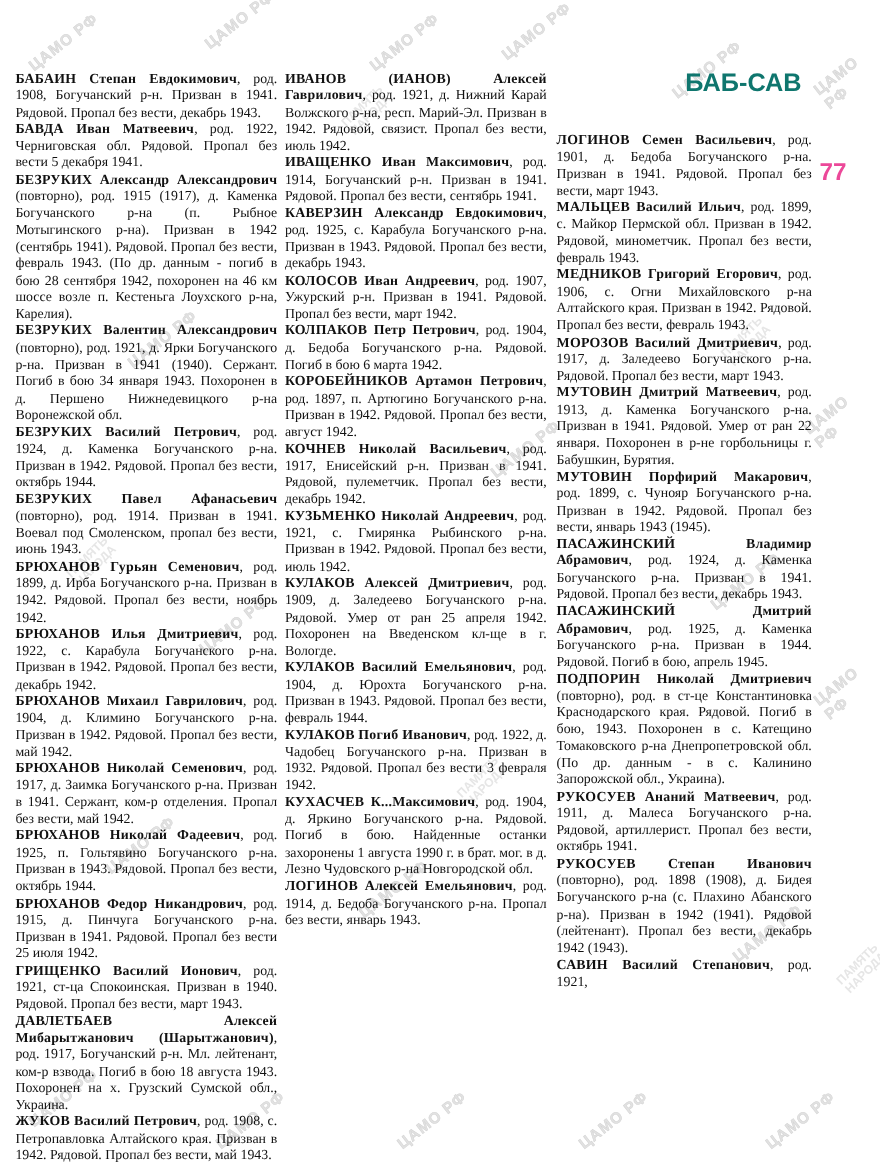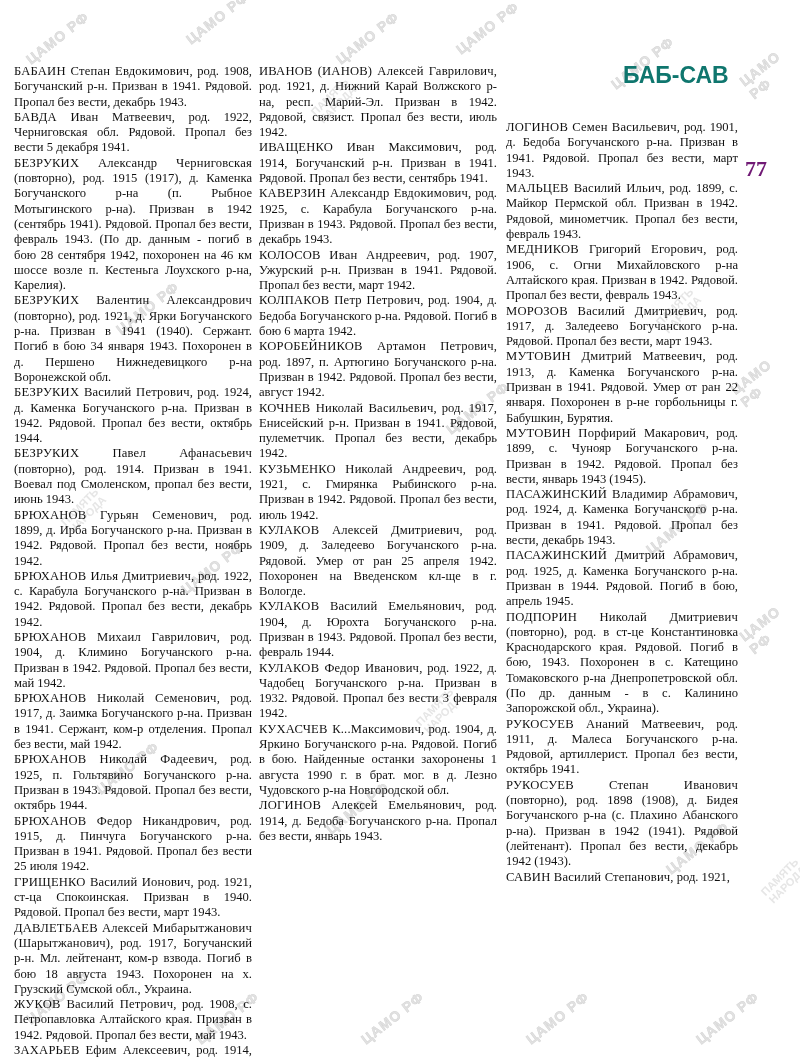--- a/index.html
+++ b/index.html
@@ -7,28 +7,28 @@
        font-family:"Liberation Serif","DejaVu Serif",serif;color:#111;}
   .page{position:absolute;left:0;top:0;width:800px;height:1059px;}
   .watermarks{position:absolute;left:0;top:0;width:800px;height:1059px;pointer-events:none;}
   .wm{position:absolute;font-family:"Liberation Sans",sans-serif;font-weight:bold;
       font-size:14px;color:#e2e2e2;transform:rotate(-38deg);letter-spacing:1px;
       -webkit-text-stroke:0.5px #d4d4d4;}
   .wm2{position:absolute;font-family:"Liberation Sans",sans-serif;font-weight:bold;
       font-size:11px;color:#e6e6e6;transform:rotate(-45deg);line-height:11px;text-align:center;}
   .header-code{position:absolute;left:623px;top:62px;font-family:"Liberation Sans",sans-serif;
       font-weight:bold;font-size:23px;letter-spacing:0px;color:#0f766e;}
-  .page-number{position:absolute;left:745px;top:156px;font-family:Liberation Serif, serif;
-      font-weight:bold;font-size:22px;color:#701a75;}
+  .page-number{position:absolute;left:745px;top:144px;font-family:Liberation Sans, sans-serif;
+      font-weight:bold;font-size:22px;color:#ec4899;}
   .column{position:absolute;font-size:12.6px;line-height:15.3px;text-align:justify;}
   .col1{left:14px;top:64px;width:238px;}
   .col2{left:259px;top:64px;width:238px;}
   .col3{left:506px;top:120px;width:232px;}
   .entry{margin:0;}
-  .entry .name{font-weight:normal;letter-spacing:0.2px;}
+  .entry .name{font-weight:bold;letter-spacing:0.2px;}
   .entry .text{}
 </style>
 </head>
 <body>
 
 <div class="page">
 
   <div class="watermarks">
     <span class="wm" style="left:20px;top:30px;">ЦАМО РФ</span>
     <span class="wm" style="left:180px;top:10px;">ЦАМО РФ</span>
@@ -56,21 +56,21 @@
     <div class="wm2" style="left:415px;top:700px;"><span>ПАМЯТЬ</span><br><span>НАРОДА</span></div>
     <div class="wm2" style="left:760px;top:870px;"><span>ПАМЯТЬ</span><br><span>НАРОДА</span></div>
   </div>
 
   <div class="header-code">БАБ-САВ</div>
   <div class="page-number">77</div>
 
   <div class="column col1">
     <p class="entry"><span class="name">БАБАИН Степан Евдокимович</span><span class="text">, род. 1908, Богучанский р-н. Призван в 1941. Рядовой. Пропал без вести, декабрь 1943.</span></p>
     <p class="entry"><span class="name">БАВДА Иван Матвеевич</span><span class="text">, род. 1922, Черниговская обл. Рядовой. Пропал без вести 5 декабря 1941.</span></p>
-    <p class="entry"><span class="name">БЕЗРУКИХ Александр Черниговская</span><span class="text"> (повторно), род. 1915 (1917), д. Каменка Богучанского р-на (п. Рыбное Мотыгинского р-на). Призван в 1942 (сентябрь 1941). Рядовой. Пропал без вести, февраль 1943. (По др. данным - погиб в бою 28 сентября 1942, похоронен на 46 км шоссе возле п. Кестеньга Лоухского р-на, Карелия).</span></p>
+    <p class="entry"><span class="name">БЕЗРУКИХ Александр Александрович</span><span class="text"> (повторно), род. 1915 (1917), д. Каменка Богучанского р-на (п. Рыбное Мотыгинского р-на). Призван в 1942 (сентябрь 1941). Рядовой. Пропал без вести, февраль 1943. (По др. данным - погиб в бою 28 сентября 1942, похоронен на 46 км шоссе возле п. Кестеньга Лоухского р-на, Карелия).</span></p>
     <p class="entry"><span class="name">БЕЗРУКИХ Валентин Александрович</span><span class="text"> (повторно), род. 1921, д. Ярки Богучанского р-на. Призван в 1941 (1940). Сержант. Погиб в бою 34 января 1943. Похоронен в д. Першено Нижнедевицкого р-на Воронежской обл.</span></p>
     <p class="entry"><span class="name">БЕЗРУКИХ Василий Петрович</span><span class="text">, род. 1924, д. Каменка Богучанского р-на. Призван в 1942. Рядовой. Пропал без вести, октябрь 1944.</span></p>
     <p class="entry"><span class="name">БЕЗРУКИХ Павел Афанасьевич</span><span class="text"> (повторно), род. 1914. Призван в 1941. Воевал под Смоленском, пропал без вести, июнь 1943.</span></p>
     <p class="entry"><span class="name">БРЮХАНОВ Гурьян Семенович</span><span class="text">, род. 1899, д. Ирба Богучанского р-на. Призван в 1942. Рядовой. Пропал без вести, ноябрь 1942.</span></p>
     <p class="entry"><span class="name">БРЮХАНОВ Илья Дмитриевич</span><span class="text">, род. 1922, с. Карабула Богучанского р-на. Призван в 1942. Рядовой. Пропал без вести, декабрь 1942.</span></p>
     <p class="entry"><span class="name">БРЮХАНОВ Михаил Гаврилович</span><span class="text">, род. 1904, д. Климино Богучанского р-на. Призван в 1942. Рядовой. Пропал без вести, май 1942.</span></p>
     <p class="entry"><span class="name">БРЮХАНОВ Николай Семенович</span><span class="text">, род. 1917, д. Заимка Богучанского р-на. Призван в 1941. Сержант, ком-р отделения. Пропал без вести, май 1942.</span></p>
     <p class="entry"><span class="name">БРЮХАНОВ Николай Фадеевич</span><span class="text">, род. 1925, п. Гольтявино Богучанского р-на. Призван в 1943. Рядовой. Пропал без вести, октябрь 1944.</span></p>
     <p class="entry"><span class="name">БРЮХАНОВ Федор Никандрович</span><span class="text">, род. 1915, д. Пинчуга Богучанского р-на. Призван в 1941. Рядовой. Пропал без вести 25 июля 1942.</span></p>
     <p class="entry"><span class="name">ГРИЩЕНКО Василий Ионович</span><span class="text">, род. 1921, ст-ца Спокоинская. Призван в 1940. Рядовой. Пропал без вести, март 1943.</span></p>
@@ -83,21 +83,21 @@
     <p class="entry"><span class="name">ИВАНОВ (ИАНОВ) Алексей Гаврилович</span><span class="text">, род. 1921, д. Нижний Карай Волжского р-на, респ. Марий-Эл. Призван в 1942. Рядовой, связист. Пропал без вести, июль 1942.</span></p>
     <p class="entry"><span class="name">ИВАЩЕНКО Иван Максимович</span><span class="text">, род. 1914, Богучанский р-н. Призван в 1941. Рядовой. Пропал без вести, сентябрь 1941.</span></p>
     <p class="entry"><span class="name">КАВЕРЗИН Александр Евдокимович</span><span class="text">, род. 1925, с. Карабула Богучанского р-на. Призван в 1943. Рядовой. Пропал без вести, декабрь 1943.</span></p>
     <p class="entry"><span class="name">КОЛОСОВ Иван Андреевич</span><span class="text">, род. 1907, Ужурский р-н. Призван в 1941. Рядовой. Пропал без вести, март 1942.</span></p>
     <p class="entry"><span class="name">КОЛПАКОВ Петр Петрович</span><span class="text">, род. 1904, д. Бедоба Богучанского р-на. Рядовой. Погиб в бою 6 марта 1942.</span></p>
     <p class="entry"><span class="name">КОРОБЕЙНИКОВ Артамон Петрович</span><span class="text">, род. 1897, п. Артюгино Богучанского р-на. Призван в 1942. Рядовой. Пропал без вести, август 1942.</span></p>
     <p class="entry"><span class="name">КОЧНЕВ Николай Васильевич</span><span class="text">, род. 1917, Енисейский р-н. Призван в 1941. Рядовой, пулеметчик. Пропал без вести, декабрь 1942.</span></p>
     <p class="entry"><span class="name">КУЗЬМЕНКО Николай Андреевич</span><span class="text">, род. 1921, с. Гмирянка Рыбинского р-на. Призван в 1942. Рядовой. Пропал без вести, июль 1942.</span></p>
     <p class="entry"><span class="name">КУЛАКОВ Алексей Дмитриевич</span><span class="text">, род. 1909, д. Заледеево Богучанского р-на. Рядовой. Умер от ран 25 апреля 1942. Похоронен на Введенском кл-ще в г. Вологде.</span></p>
     <p class="entry"><span class="name">КУЛАКОВ Василий Емельянович</span><span class="text">, род. 1904, д. Юрохта Богучанского р-на. Призван в 1943. Рядовой. Пропал без вести, февраль 1944.</span></p>
-    <p class="entry"><span class="name">КУЛАКОВ Федор Иванович</span><span class="text">, род. 1922, д. Чадобец Богучанского р-на. Призван в 1932. Рядовой. Пропал без вести 3 февраля 1942.</span></p>
+    <p class="entry"><span class="name">КУЛАКОВ Погиб Иванович</span><span class="text">, род. 1922, д. Чадобец Богучанского р-на. Призван в 1932. Рядовой. Пропал без вести 3 февраля 1942.</span></p>
     <p class="entry"><span class="name">КУХАСЧЕВ К...Максимович</span><span class="text">, род. 1904, д. Яркино Богучанского р-на. Рядовой. Погиб в бою. Найденные останки захоронены 1 августа 1990 г. в брат. мог. в д. Лезно Чудовского р-на Новгородской обл.</span></p>
     <p class="entry"><span class="name">ЛОГИНОВ Алексей Емельянович</span><span class="text">, род. 1914, д. Бедоба Богучанского р-на. Пропал без вести, январь 1943.</span></p>
   </div>
 
   <div class="column col3">
     <p class="entry"><span class="name">ЛОГИНОВ Семен Васильевич</span><span class="text">, род. 1901, д. Бедоба Богучанского р-на. Призван в 1941. Рядовой. Пропал без вести, март 1943.</span></p>
     <p class="entry"><span class="name">МАЛЬЦЕВ Василий Ильич</span><span class="text">, род. 1899, с. Майкор Пермской обл. Призван в 1942. Рядовой, минометчик. Пропал без вести, февраль 1943.</span></p>
     <p class="entry"><span class="name">МЕДНИКОВ Григорий Егорович</span><span class="text">, род. 1906, с. Огни Михайловского р-на Алтайского края. Призван в 1942. Рядовой. Пропал без вести, февраль 1943.</span></p>
     <p class="entry"><span class="name">МОРОЗОВ Василий Дмитриевич</span><span class="text">, род. 1917, д. Заледеево Богучанского р-на. Рядовой. Пропал без вести, март 1943.</span></p>
     <p class="entry"><span class="name">МУТОВИН Дмитрий Матвеевич</span><span class="text">, род. 1913, д. Каменка Богучанского р-на. Призван в 1941. Рядовой. Умер от ран 22 января. Похоронен в р-не горбольницы г. Бабушкин, Бурятия.</span></p>

